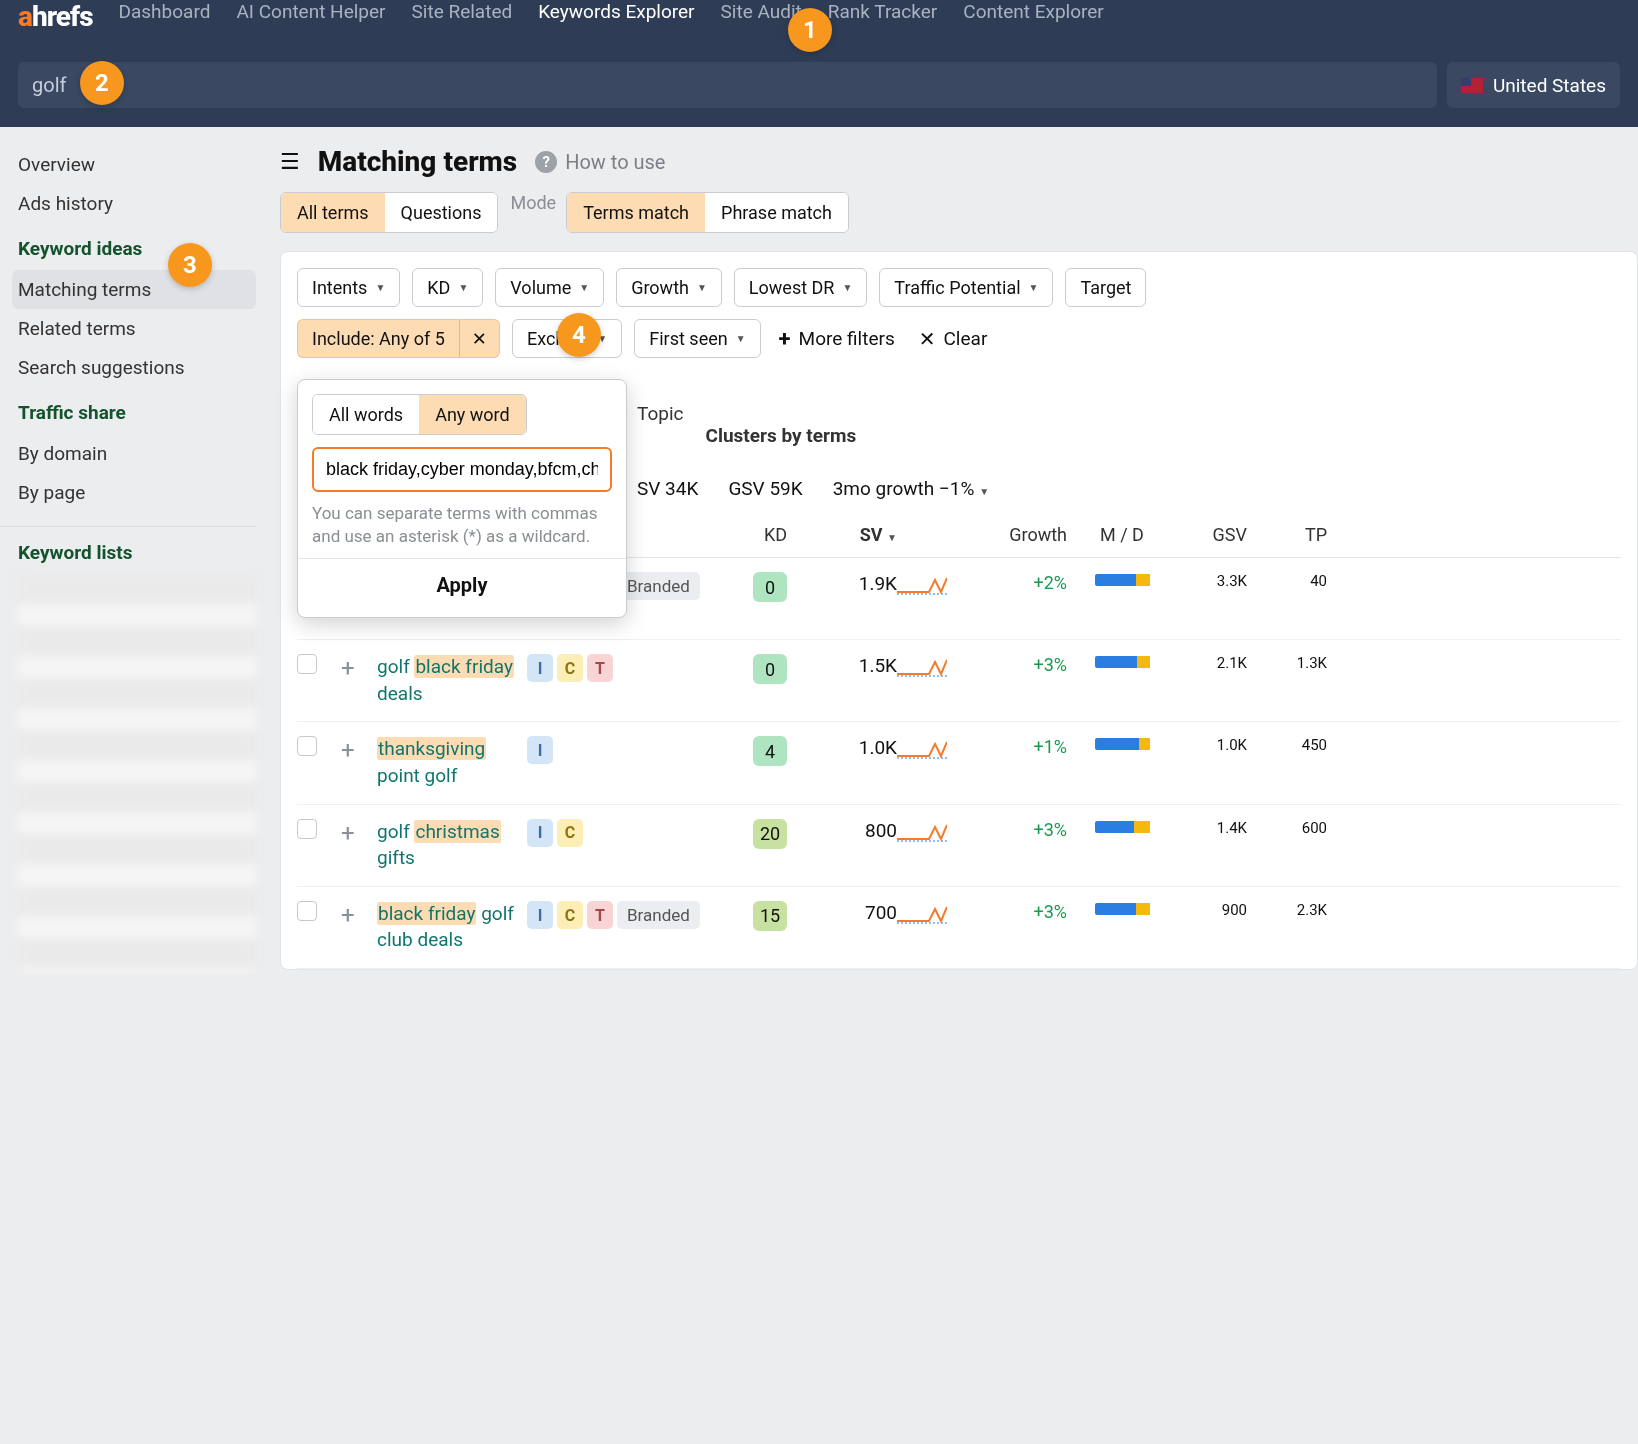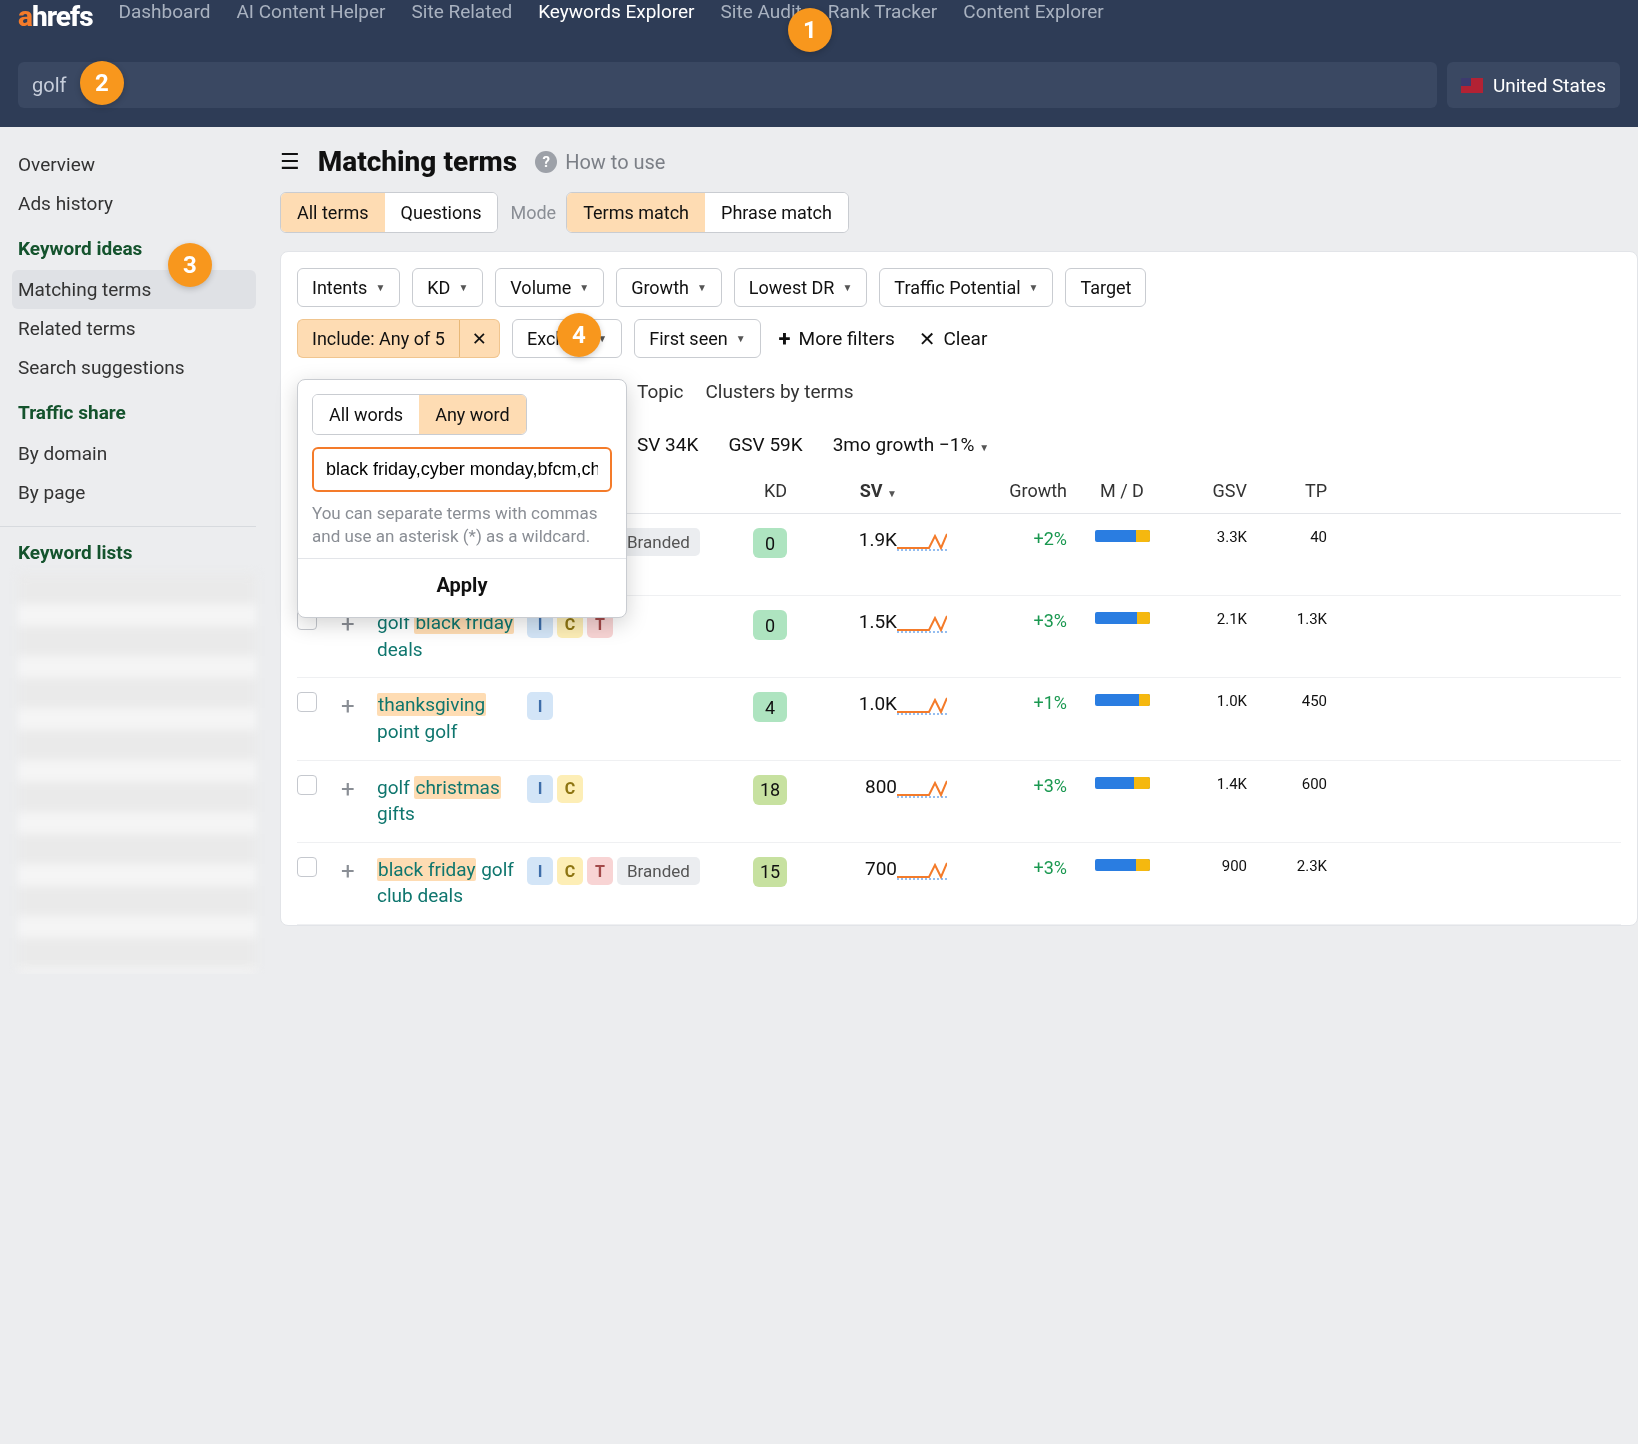--- a/index.html
+++ b/index.html
@@ -35,21 +35,21 @@
 .menuicon { font-size: 22px; cursor: pointer; }
 .pagetitle { font-size: 28px; font-weight: 800; }
 .howto { color: #7b7f86; font-size: 20px; display: flex; align-items: center; gap: 8px; }
 .qmark { width: 22px; height: 22px; border-radius: 50%; background: #9da1a8; color: #fff; display: inline-flex; align-items: center; justify-content: center; font-size: 15px; font-weight: 700; }
 
 
 .togglegroup { display: inline-flex; border: 1px solid #c9ccd1; border-radius: 6px; overflow: hidden; margin-right: 12px; background:#fff; }
 .toggle { padding: 9px 16px; font-size: 18px; cursor: pointer; background: #fff; color: #111; }
 .toggle.sel { background: #fedcb3; }
 .modelabel { color: #8a8e95; font-size: 18px; margin-right: 10px; }
-.togrow { display:flex; align-items:center; margin-bottom:18px; }
+.togrow { display:flex; align-items:flex-start; margin-bottom:18px; }
 
 
 .filterscard { background: #fff; border: 1px solid #e2e4e8; border-radius: 8px; padding: 16px 16px 0 16px; position: relative; overflow: visible; }
 .filterrow { display: flex; flex-wrap: wrap; gap: 12px; align-items: center; margin-bottom: 12px; }
 .filterbtn { border: 1px solid #c9ccd1; background: #fff; border-radius: 6px; padding: 8px 14px; font-size: 18px; display: inline-flex; align-items: center; gap: 8px; cursor: pointer; }
 .caretdn { font-size: 10px; color:#555; }
 .chip { display:inline-flex; align-items:center; gap:0; }
 .chip .chipleft { background:#fedcb3; border:1px solid #f0c58f; border-right:none; border-radius:6px 0 0 6px; padding:8px 14px; font-size:18px; }
 .chip .chipx { background:#fedcb3; border:1px solid #f0c58f; border-left:1px solid #e8b877; border-radius:0 6px 6px 0; padding:8px 12px; font-size:18px; cursor:pointer; }
 .morelink, .clearlink { font-size: 19px; color:#111; display:inline-flex; align-items:center; gap:8px; cursor:pointer; padding:6px 6px; }
@@ -240,21 +240,21 @@
           </div>
           <input class="popinput" value="black friday,cyber monday,bfcm,christmas,thanksgiving" style="">
           <div class="pophelp">You can separate terms with commas and use an asterisk (*) as a wildcard.</div>
           <div class="applybtn">Apply</div>
         </div>
         <div class="numbadge" style="left:260px; top:-6px;">4</div>
       </div>
 
       <div class="topicrow">
         <span class="topic-label">Topic</span>
-        <span class="topic-label" style="font-weight:400;">Clusters by terms</span>
+        <span class="topic-label" style="font-weight:700;margin-top:44px;">Clusters by terms</span>
       </div>
 
       <div class="statsrow">
         <span>SV 34K</span>
         <span>GSV 59K</span>
         <span><span>3mo growth −1%</span> <span class="caretdn">▼</span></span>
       </div>
 
       <div class="thead">
         <div class="col-check"></div>
@@ -317,21 +317,21 @@
             <div class="col-growth"><span class="growthplus">+1%</span></div>
             <div class="col-md"><span class="mdbar" style="--y:20%"></span></div>
             <div class="col-gsv"><span>1.0K</span></div>
             <div class="col-tp"><span>450</span></div>
           </div>
           <div class="row">
             <div class="col-check"><span class="checkbox"></span></div>
             <div class="col-plus"><span class="plusicon">+</span></div>
             <div class="col-kw"><span class="kwtext"><span>golf </span><span class="hl">christmas</span><span> gifts</span></span></div>
             <div class="col-tags"><span class="tag tag-i">I</span><span class="tag tag-c">C</span></div>
-            <div class="col-kd"><span class="kdpill kd19">18</span></div>
+            <div class="col-kd"><span class="kdpill kd19">20</span></div>
             <div class="col-sv"><span class="svnum">800</span></div>
             <div class="col-spark"><svg class="spark" viewBox="0 0 50 26">
                 <polyline points="0,20 8,20 14,20 20,20 26,20 32,20 38,8 44,20 50,6" fill="none" stroke="#f47b2a" stroke-width="2"></polyline>
                 <polyline points="0,22 10,22 20,22 30,22 40,22 50,22" fill="none" stroke="#2a7de1" stroke-width="1" stroke-dasharray="2,2"></polyline>
               </svg></div>
             <div class="col-growth"><span class="growthplus">+3%</span></div>
             <div class="col-md"><span class="mdbar" style="--y:28%"></span></div>
             <div class="col-gsv"><span>1.4K</span></div>
             <div class="col-tp"><span>600</span></div>
           </div>

